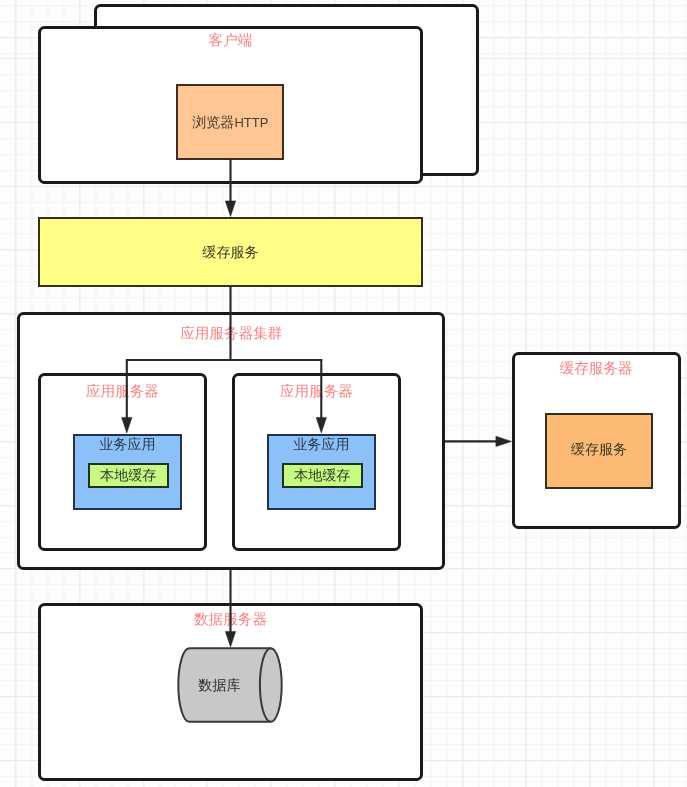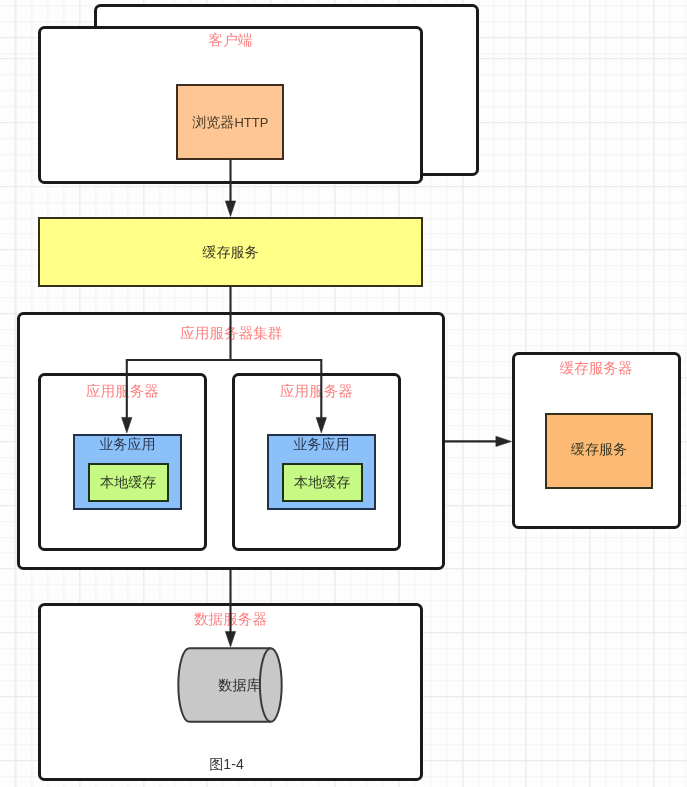--- a/index.html
+++ b/index.html
@@ -45,33 +45,33 @@
   #app1 .lbl,#app2 .lbl{left:0;right:0;top:7.7px;text-align:center;}
 
   .bizapp{background:#8cc0f8;border-color:#22324a;
     display:flex;flex-direction:column;align-items:center;}
   .bizttl{font-size:14.1px;color:#2b3a52;margin-top:1.5px;line-height:1;}
   .cache{background:#c6fa85;border-color:#20311a;
     display:flex;align-items:center;justify-content:center;
     font-size:14.1px;color:#2e3a24;}
   #biz1{left:73.2px;top:433.8px;width:108.4px;height:76.7px;}
   #biz2{left:267.2px;top:433.8px;width:108.4px;height:76.7px;}
-  #biz1 .cache,#biz2 .cache{position:absolute;left:12.4px;top:27.5px;width:81.4px;height:39px;}
+  #biz1 .cache,#biz2 .cache{position:absolute;left:12.4px;top:27.5px;width:81.4px;height:25px;}
 
   
   #cacheserver{left:511.5px;top:352.3px;width:169.1px;height:177.1px;}
   #cacheserver .lbl{left:0;right:0;top:5.5px;text-align:center;}
   #cacheservice{left:544.9px;top:412.9px;width:108.2px;height:76.6px;background:#fdba74;border-color:#33301e;
     display:flex;align-items:center;justify-content:center;font-size:14.1px;color:#3c3a24;padding-bottom:3px;}
 
   
   #dataserver{left:38px;top:602.7px;width:385px;height:178.6px;}
   #dataserver .lbl{left:0;right:0;top:6.1px;text-align:center;}
   .figcap{position:absolute;left:0;right:8px;bottom:4.5px;text-align:center;font-size:14.1px;color:#353535;}
-  #dblabel{position:absolute;left:178px;top:678px;width:83px;text-align:center;font-size:14.1px;color:#2e2e2e;line-height:1;padding-left:20px;}
+  #dblabel{position:absolute;left:178px;top:678px;width:83px;text-align:center;font-size:14.1px;color:#2e2e2e;line-height:1;}
 
   
   #watermark{position:absolute;left:590px;top:751px;width:95px;height:30px;}
   #wmmark{position:absolute;left:-3.6px;top:-2.4px;width:35.6px;height:29.7px;}
   #wmtext{position:absolute;left:29.5px;top:6px;width:70px;}
   #wmcn{font-size:15.8px;color:#9c9c9c;line-height:1;white-space:nowrap;}
   #wmpy{font-size:4.4px;color:#c4c4c4;line-height:1;margin-top:3.6px;letter-spacing:.46px;white-space:nowrap;}
 </style>
 </head>
 <body>
@@ -119,21 +119,20 @@
 
   <div class="box rnd" id="cacheserver">
     <div class="lbl">缓存服务器</div>
   </div>
   <div class="box sq" id="cacheservice">
     <span>缓存服务</span>
   </div>
 
   <div class="box rnd" id="dataserver">
     <div class="lbl">数据服务器</div>
-    <div class="figcap">图1-4</div>
   </div>
 
   <svg class="ov" id="dbsvg" viewBox="0 0 687 787">
     <path id="dbbody" d="M 189.2 648.2 L 270.8 648.2 A 10.9 36.799999999999955 0 0 1 270.8 721.8 L 189.2 721.8 A 10.9 36.799999999999955 0 0 1 189.2 648.2 Z" fill="#c8c8c8" stroke="#3a3a3a" stroke-width="2"></path>
     <path id="dbcap" d="M 270.8 648.2 A 10.9 36.799999999999955 0 0 0 270.8 721.8" fill="none" stroke="#3a3a3a" stroke-width="2"></path>
   </svg>
   <div id="dblabel">数据库</div>
 
   <svg class="ov" id="links" viewBox="0 0 687 787">
       <polyline points="230.5,159 230.5,202" fill="none" stroke="#262626" stroke-width="2.1" stroke-linecap="butt"></polyline>

